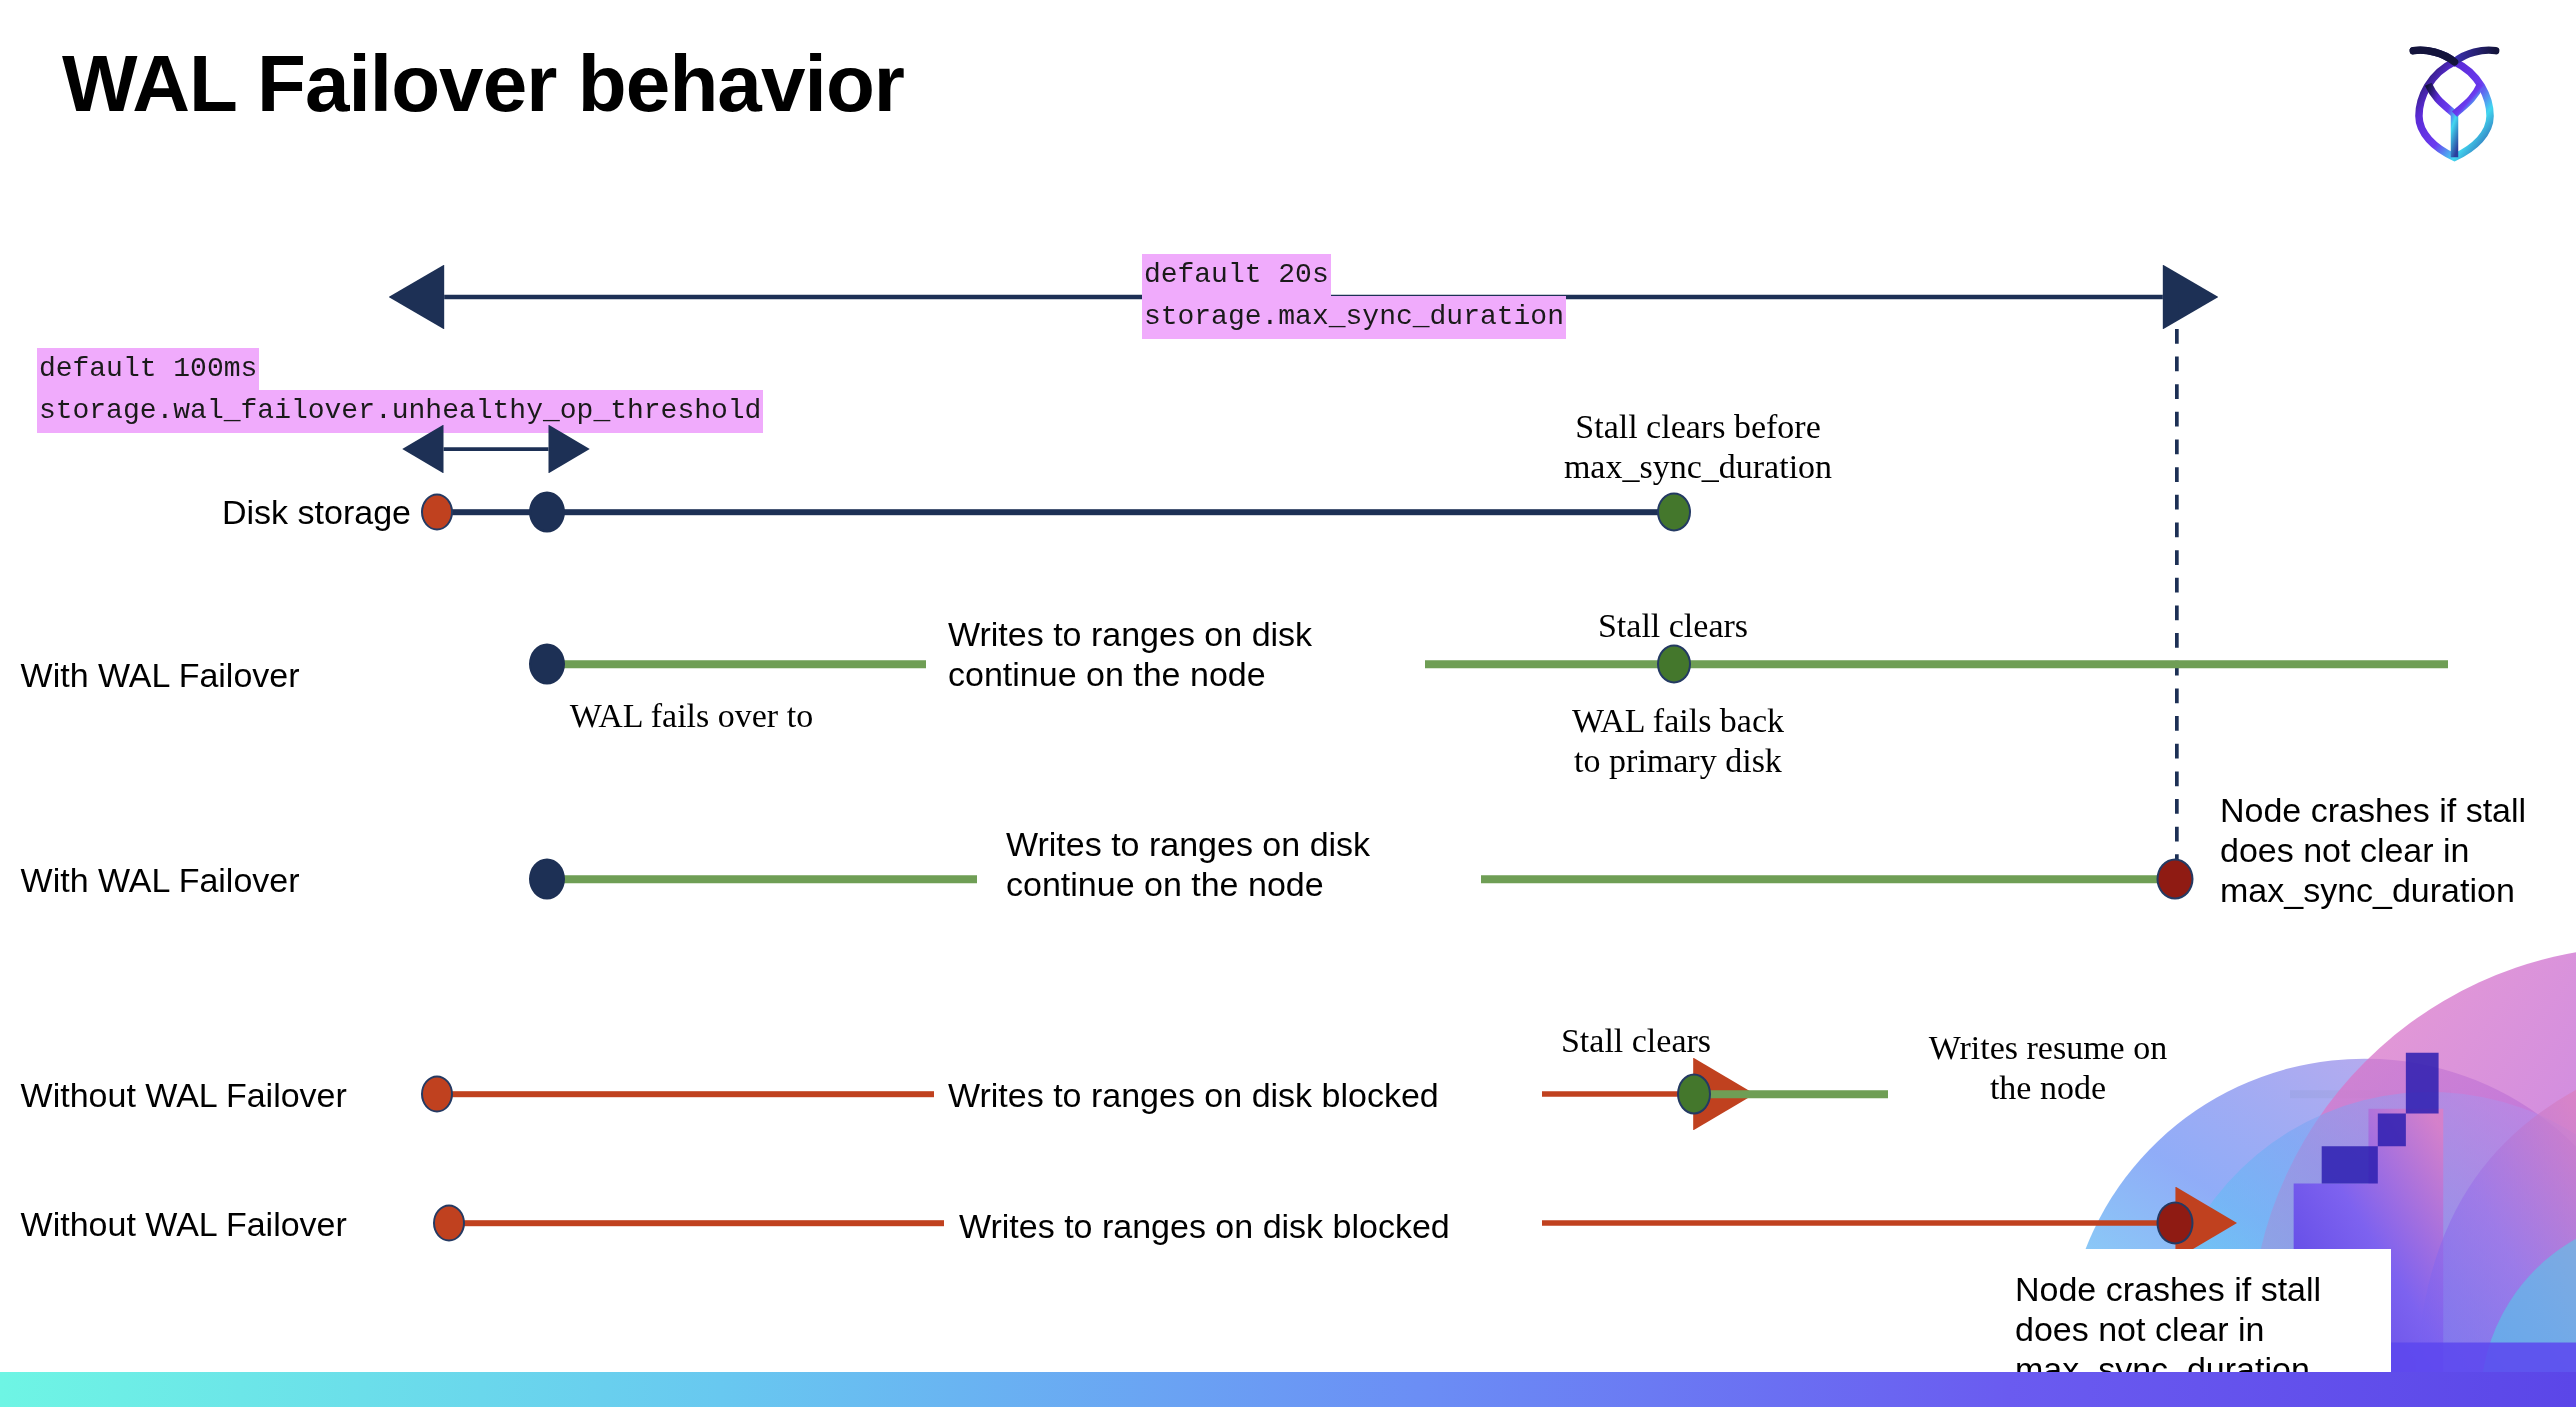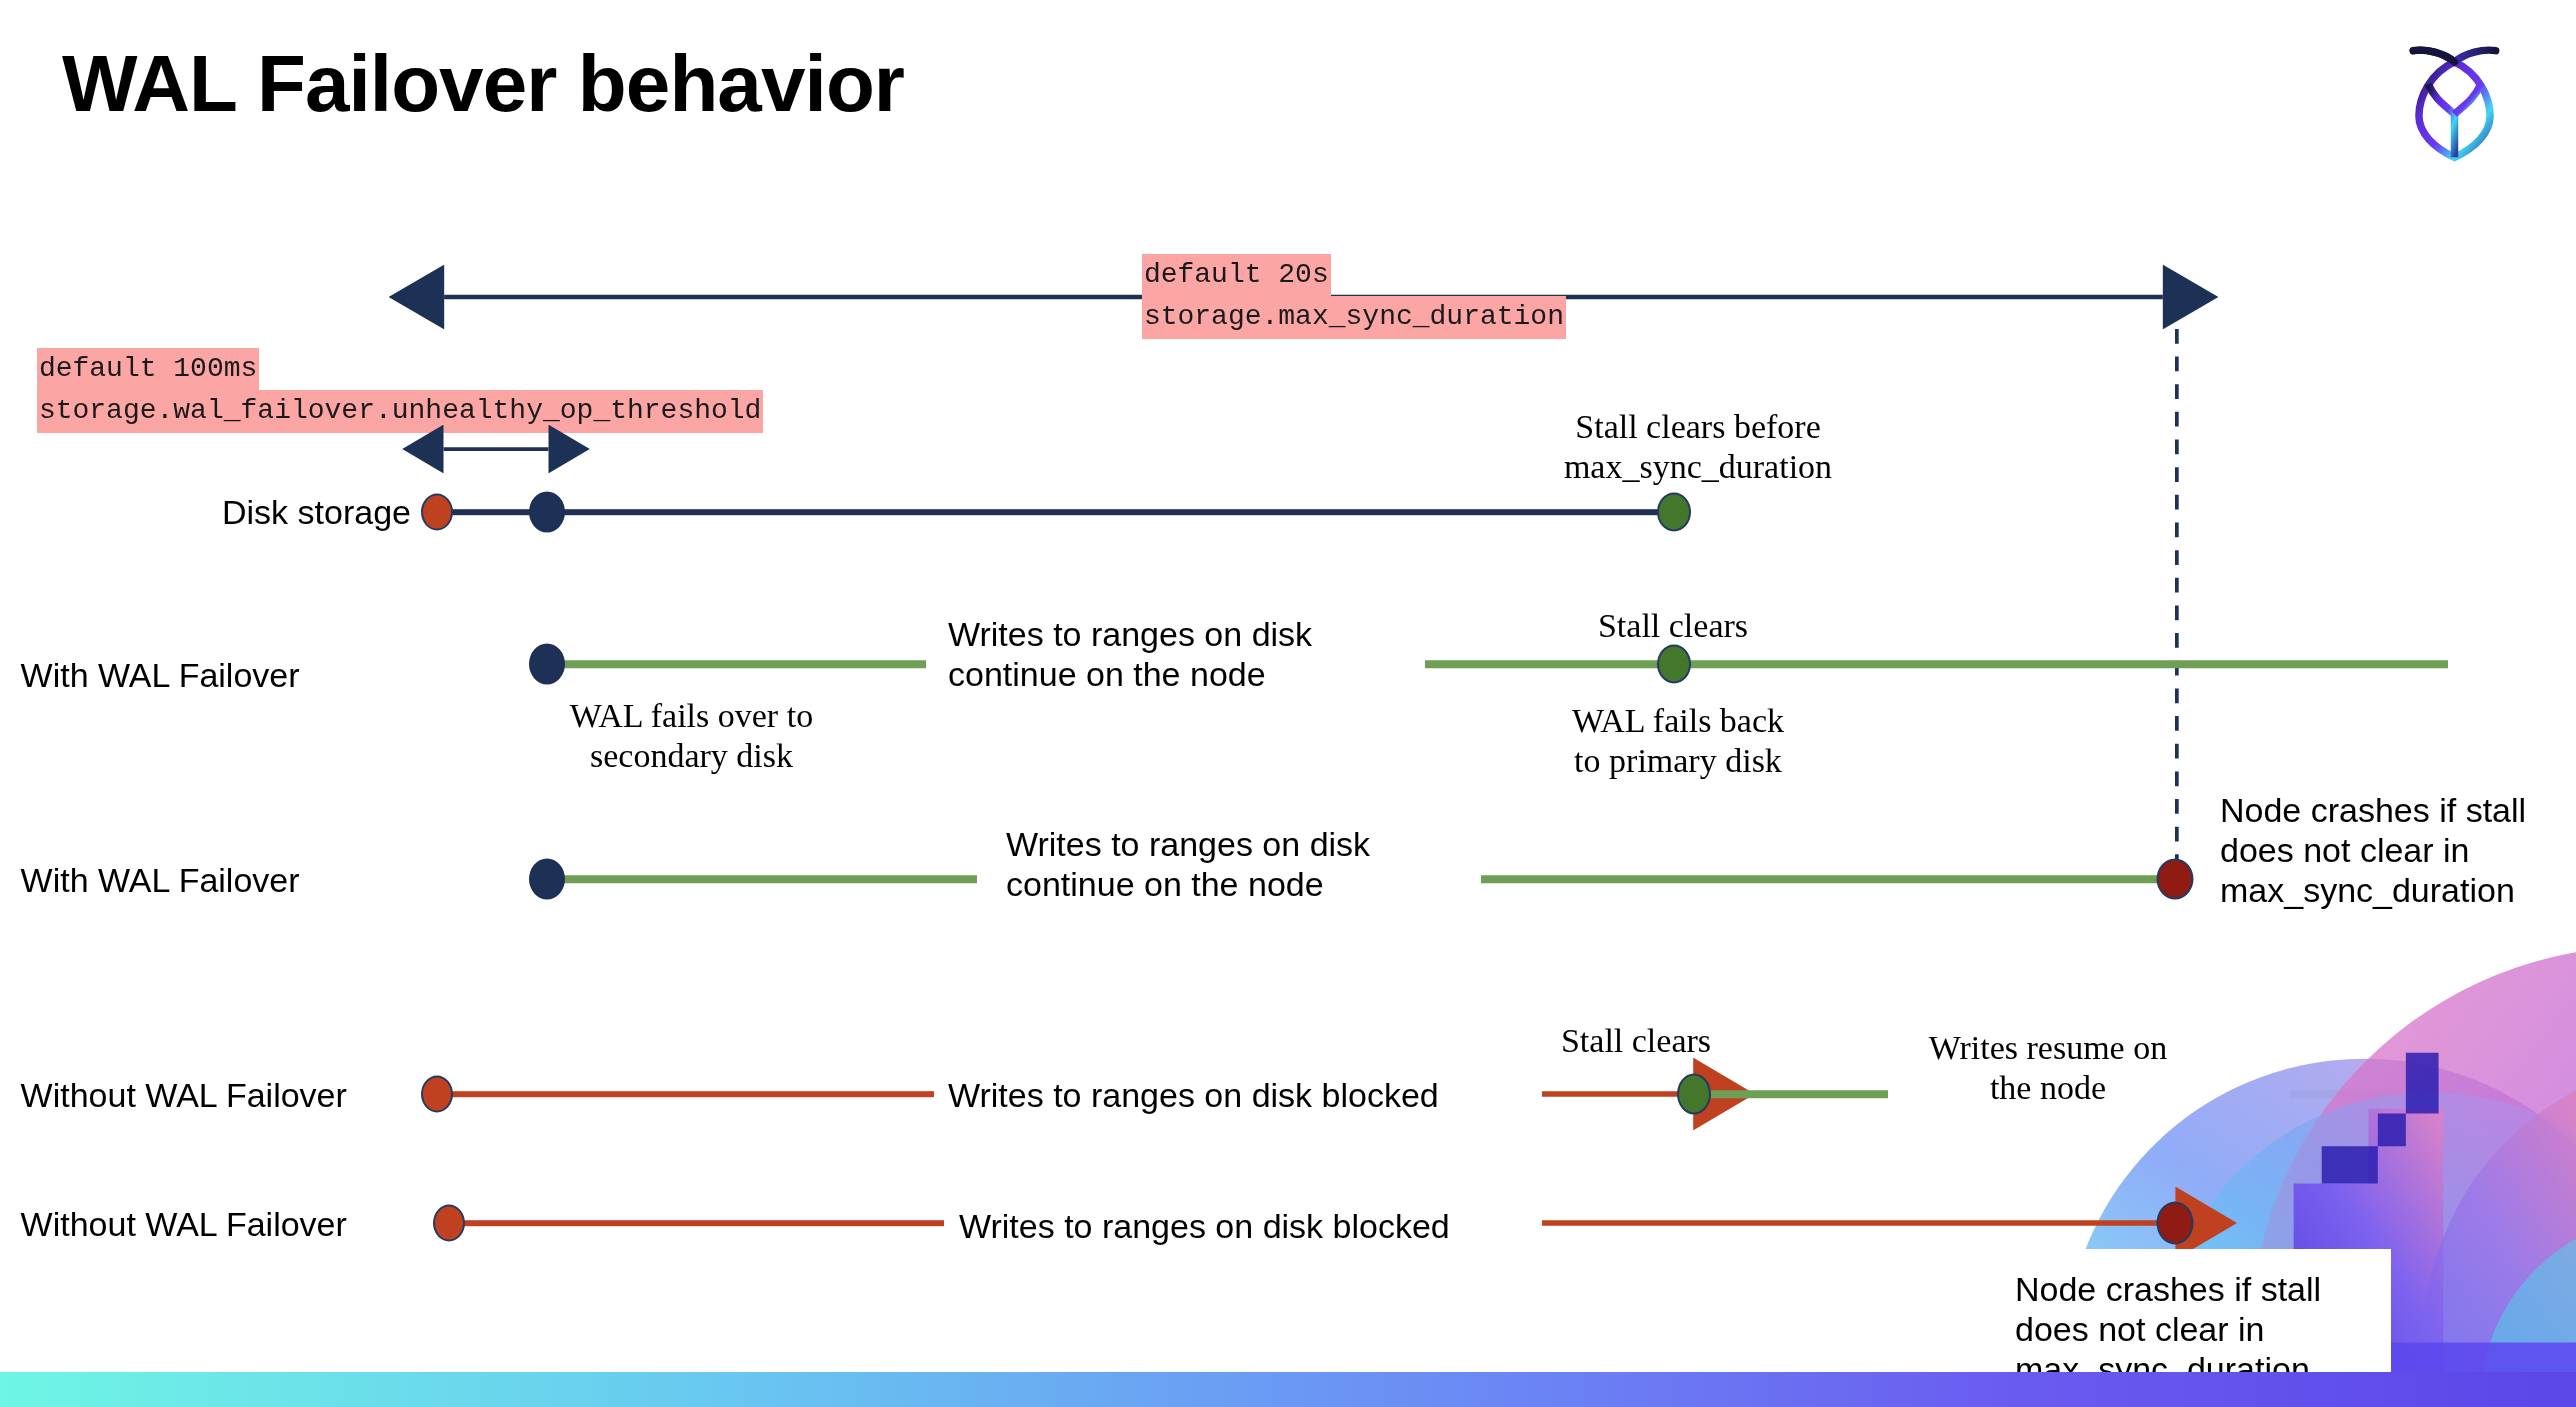--- a/index.html
+++ b/index.html
@@ -39,21 +39,21 @@
     transform:translateY(-50%);
   }
   .note{
     position:absolute;font-size:34px;color:#000000;line-height:1.18;
   }
   .note.center{text-align:center;font-family:Liberation Serif, serif;}
   .code-lbl{
     position:absolute;font-family:"Liberation Mono", monospace;
     font-size:28px;color:#1a1a1a;line-height:1.45;white-space:nowrap;
   }
-  .code-lbl span{background:#fca5a5;padding:0.9px 1.9px;display:inline-block;}
+  .code-lbl span{background:#f0abfc;padding:0.9px 1.9px;display:inline-block;}
 
   .seg{position:absolute;transform:translateY(-50%);}
   .dot{
     position:absolute;border-radius:50%;
     border:2.8px solid #1f3356;
     transform:translate(-50%,-50%);
     box-sizing:border-box;
   }
   .dot.navy{background:#1d3055;border-color:#1d3055;}
   .dot.red{background:#c0411f;border-color:#243a63;}
@@ -163,21 +163,20 @@
     <div>Writes to ranges on disk</div>
     <div>continue on the node</div>
   </div>
 
   <div class="note center" style="left:1533px;top:606px;width:280px;">
     <div>Stall clears</div>
   </div>
 
   <div class="note center" style="left:486px;top:696px;width:411px;">
     <div>WAL fails over to</div>
-    <div>secondary disk</div>
   </div>
 
   <div class="note center" style="left:1519px;top:701px;width:318px;">
     <div>WAL fails  back</div>
     <div>to primary disk</div>
   </div>
 
   <div class="row-label" style="left:20.6px;top:880px;">With WAL Failover</div>
 
   <div class="seg" style="left:547px;top:879px;width:430px;height:7.5px;background:#6f9e55;"></div>

